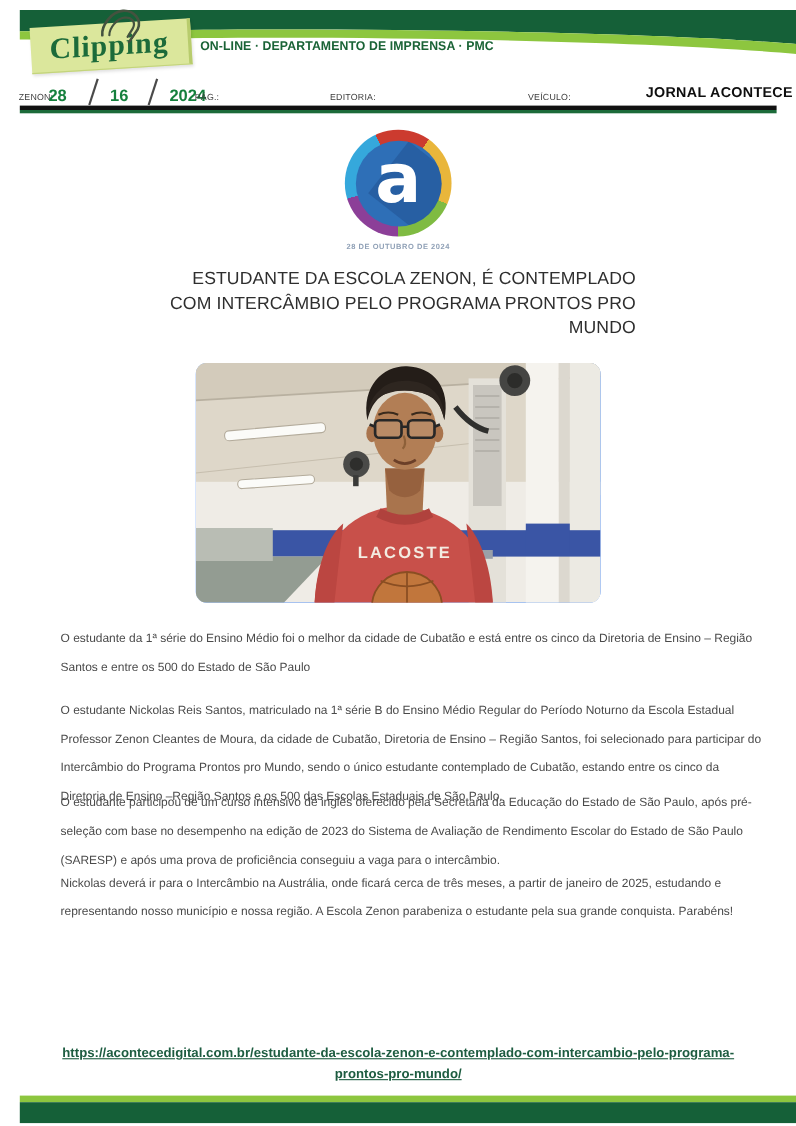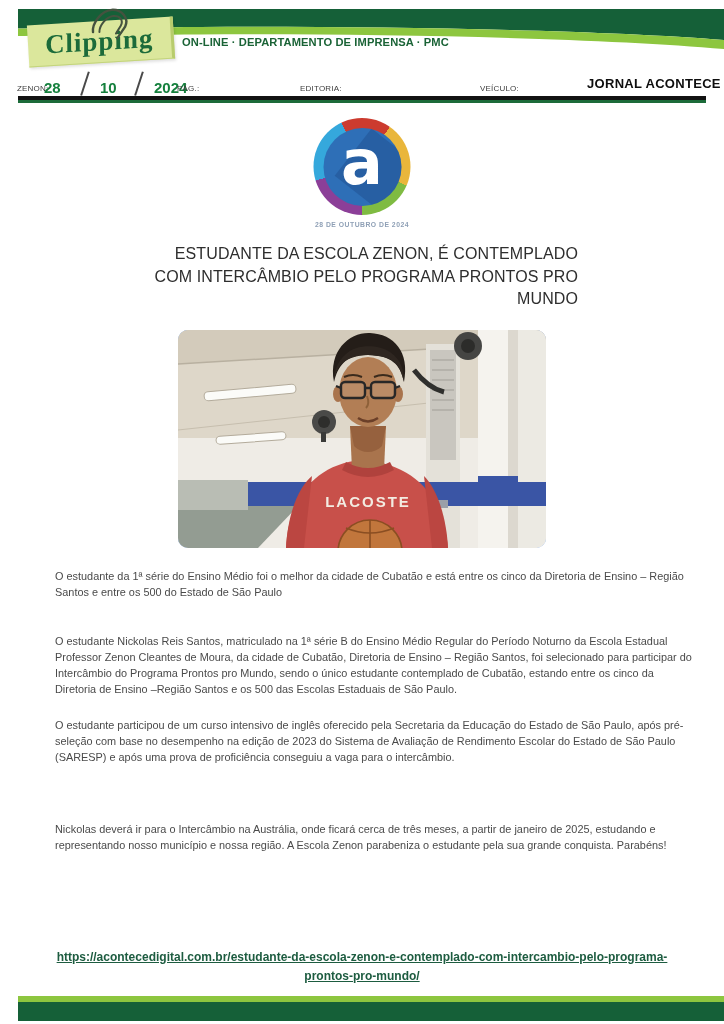--- a/index.html
+++ b/index.html
@@ -179,27 +179,27 @@
     overflow: hidden;
     background: #3b82f6;
   }
 
   
   .para {
     position: absolute;
     left: 55px;
     width: 637px;
     font-size: 10.9px;
-    line-height: 16px;
+    line-height: 26px;
     color: #4a4a4a;
   }
   .p1 { top: 568px; }
   .p2 { top: 633px; }
   .p3 { top: 717px; }
-  .p4 { top: 821px; }
+  .p4 { top: 790px; }
 
   
   .article-link {
     position: absolute;
     top: 948px; left: 50%;
     transform: translateX(-50%);
     width: 648px;
     text-align: center;
     font-size: 12px;
     font-weight: bold;
@@ -242,21 +242,21 @@
     <path d="M15 33 C11 28 11 17 16 12 C21 7 27 9 28 15 L29 24" fill="none" stroke="#44523f" stroke-width="2" stroke-linecap="round"></path>
   </svg>
 
   <div class="online-text">ON-LINE · DEPARTAMENTO DE IMPRENSA · PMC</div>
 
   <div class="meta-row">
     <span class="meta-label lbl-data">ZENON:</span>
     <div class="date-group">
       <span class="date-num num-day">28</span>
       <span class="date-slash slash-1"></span>
-      <span class="date-num num-month">10</span>
+      <span class="date-num num-month">16</span>
       <span class="date-slash slash-2"></span>
       <span class="date-num num-year">2024</span>
     </div>
     <span class="meta-label lbl-pag">PÁG.:</span>
     <span class="meta-label lbl-editoria">EDITORIA:</span>
     <span class="meta-label lbl-veiculo">VEÍCULO:</span>
     <span class="veiculo-value">JORNAL ACONTECE</span>
   </div>
 
   <div class="divider"></div>

